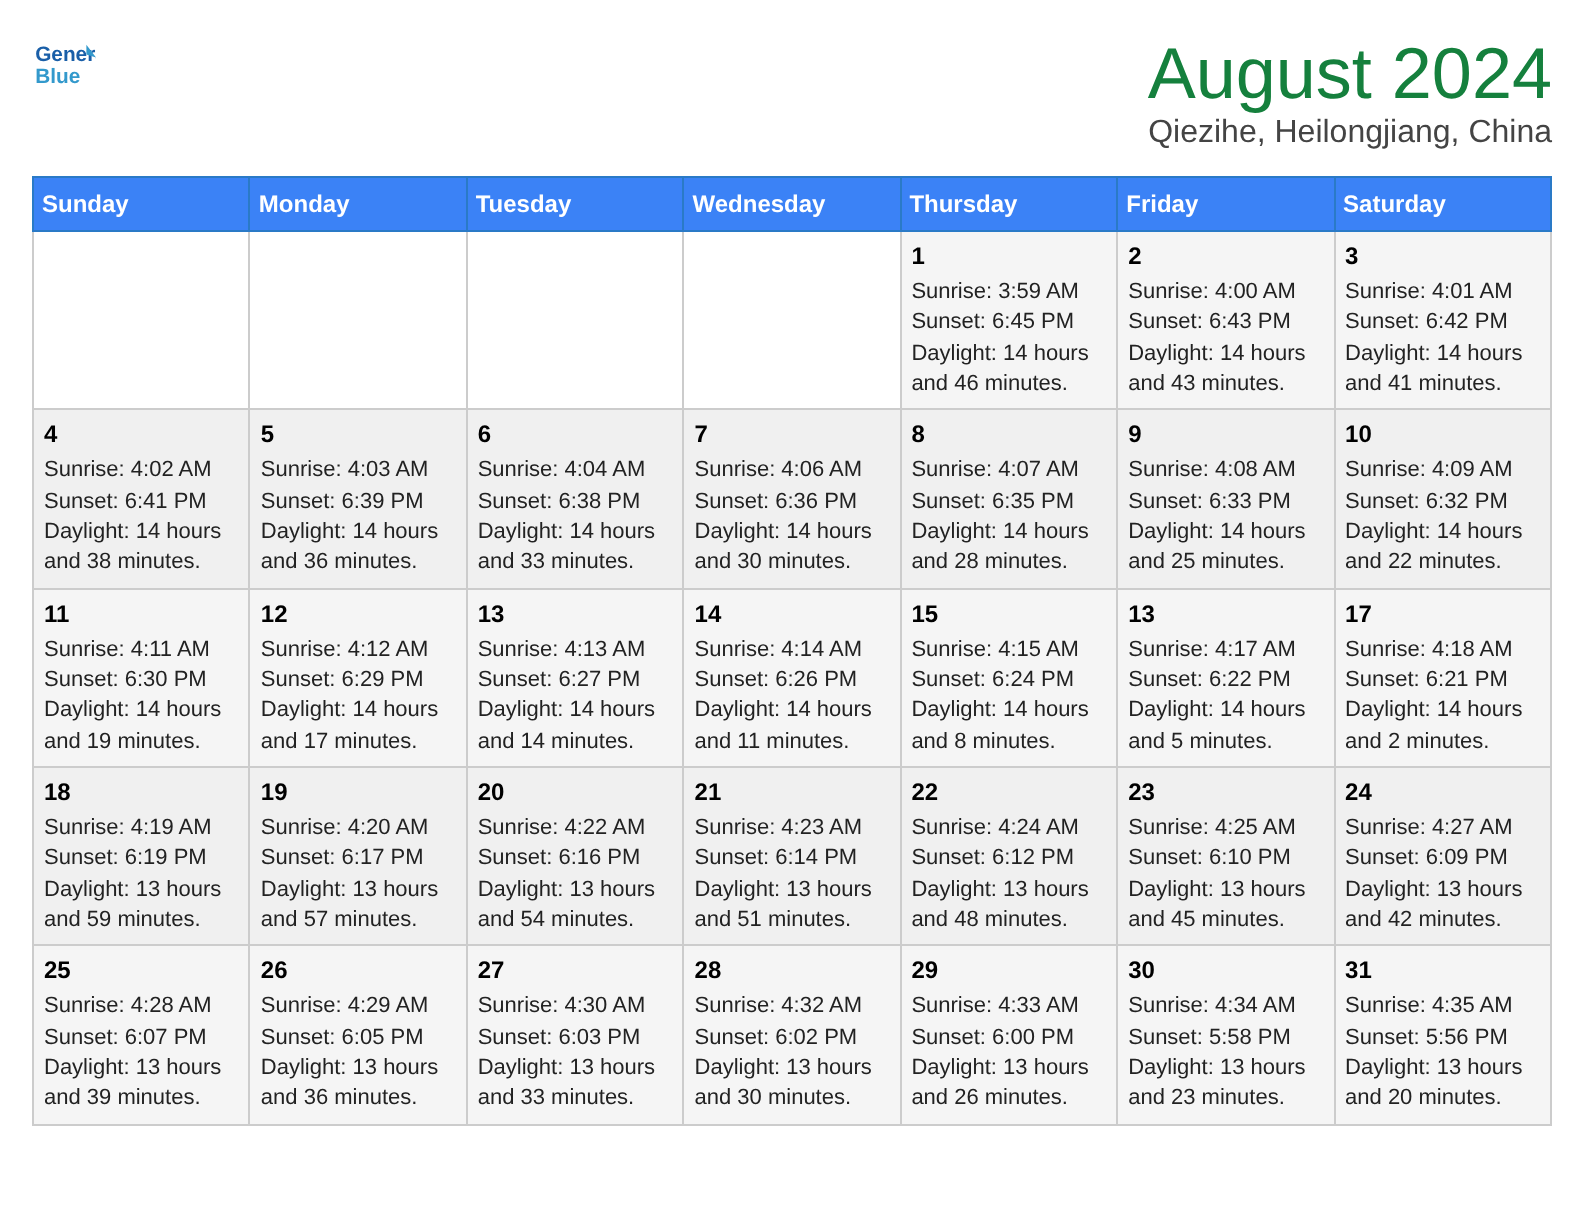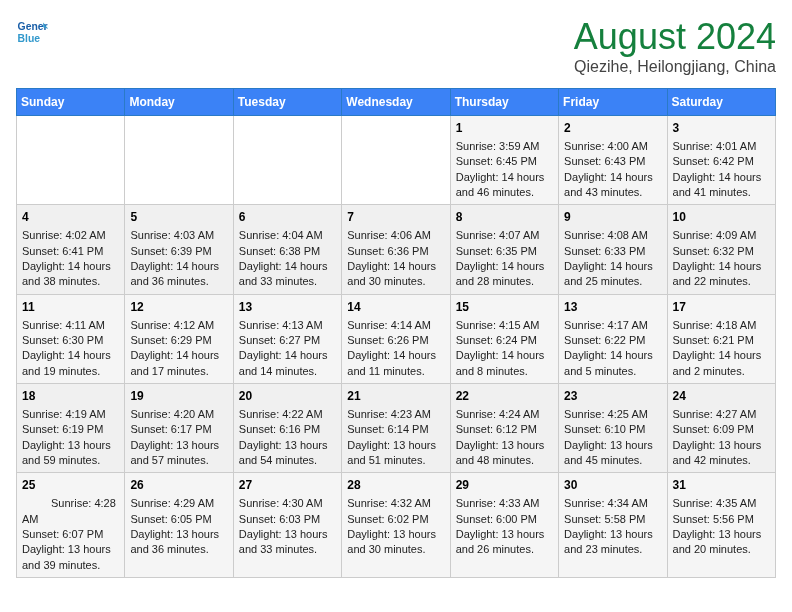--- a/index.html
+++ b/index.html
@@ -214,21 +214,21 @@
         <td><span class="day-number">23</span><span class="day-info" style="white-space: pre-line;">Sunrise: 4:25 AM
 Sunset: 6:10 PM
 Daylight: 13 hours
 and 45 minutes.</span></td>
         <td><span class="day-number">24</span><span class="day-info" style="white-space: pre-line;">Sunrise: 4:27 AM
 Sunset: 6:09 PM
 Daylight: 13 hours
 and 42 minutes.</span></td>
       </tr>
       <tr>
-        <td><span class="day-number">25</span><span class="day-info" style="white-space: pre-line; margin-left: 29px;">Sunrise: 4:28 AM
+        <td><span class="day-number">25</span><span class="day-info" style="white-space: pre-line;">Sunrise: 4:28 AM
 Sunset: 6:07 PM
 Daylight: 13 hours
 and 39 minutes.</span></td>
         <td><span class="day-number">26</span><span class="day-info" style="white-space: pre-line;">Sunrise: 4:29 AM
 Sunset: 6:05 PM
 Daylight: 13 hours
 and 36 minutes.</span></td>
         <td><span class="day-number">27</span><span class="day-info" style="white-space: pre-line;">Sunrise: 4:30 AM
 Sunset: 6:03 PM
 Daylight: 13 hours

